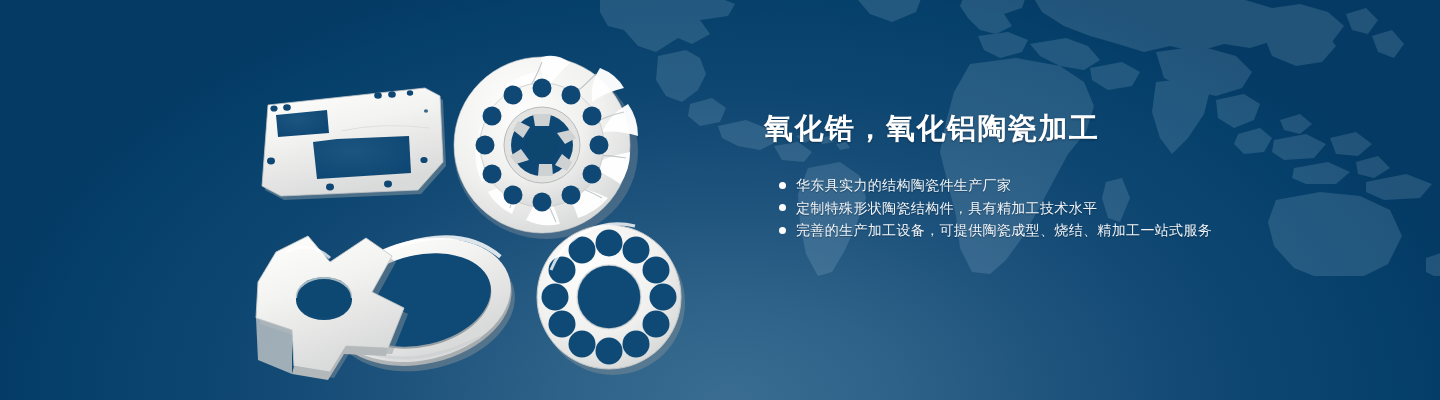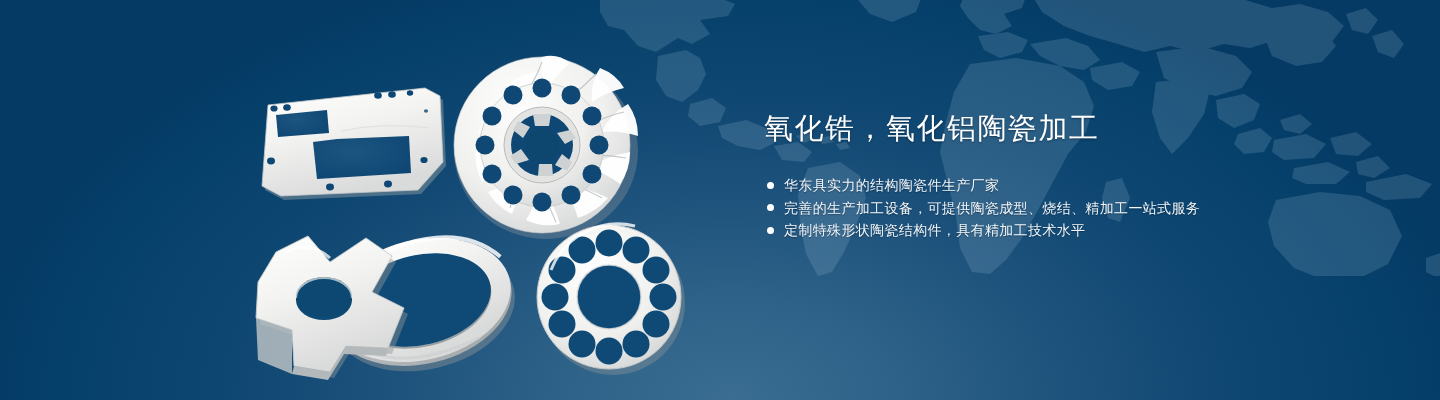--- a/index.html
+++ b/index.html
@@ -49,28 +49,28 @@
     position: absolute;
     left: 764px;
     top: 108px;
     width: 620px;
   }
   .headline {
     color: #ffffff;
     font-size: 29px;
     line-height: 40px;
     letter-spacing: 1.5px;
-    font-weight: 400;
+    font-weight: 700;
     margin: 0 0 26px 0;
     text-shadow: 0 1px 2px rgba(0,20,40,0.45);
     white-space: nowrap;
   }
   .feature-list {
     list-style: none;
-    margin: 0;
+    margin: 12px;
     padding: 0;
   }
   .feature-item {
     display: flex;
     align-items: center;
     height: 22px;
     margin: 0 0 0.5px 0;
     white-space: nowrap;
   }
   .bullet-dot {
@@ -319,22 +319,22 @@
   <div class="copy">
     <h1 class="headline">氧化锆，氧化铝陶瓷加工</h1>
 
     <ul class="feature-list">
       <li class="feature-item">
         <span class="bullet-dot"></span>
         <span class="feature-text">华东具实力的结构陶瓷件生产厂家</span>
       </li>
       <li class="feature-item">
         <span class="bullet-dot"></span>
-        <span class="feature-text">完善的生产加工设备，可提供陶瓷成型、烧结、精加工一站式服务</span>
+        <span class="feature-text">定制特殊形状陶瓷结构件，具有精加工技术水平</span>
       </li>
       <li class="feature-item">
         <span class="bullet-dot"></span>
-        <span class="feature-text">定制特殊形状陶瓷结构件，具有精加工技术水平</span>
+        <span class="feature-text">完善的生产加工设备，可提供陶瓷成型、烧结、精加工一站式服务</span>
       </li>
     </ul>
   </div>
 
 </div>
 
 </body></html>

